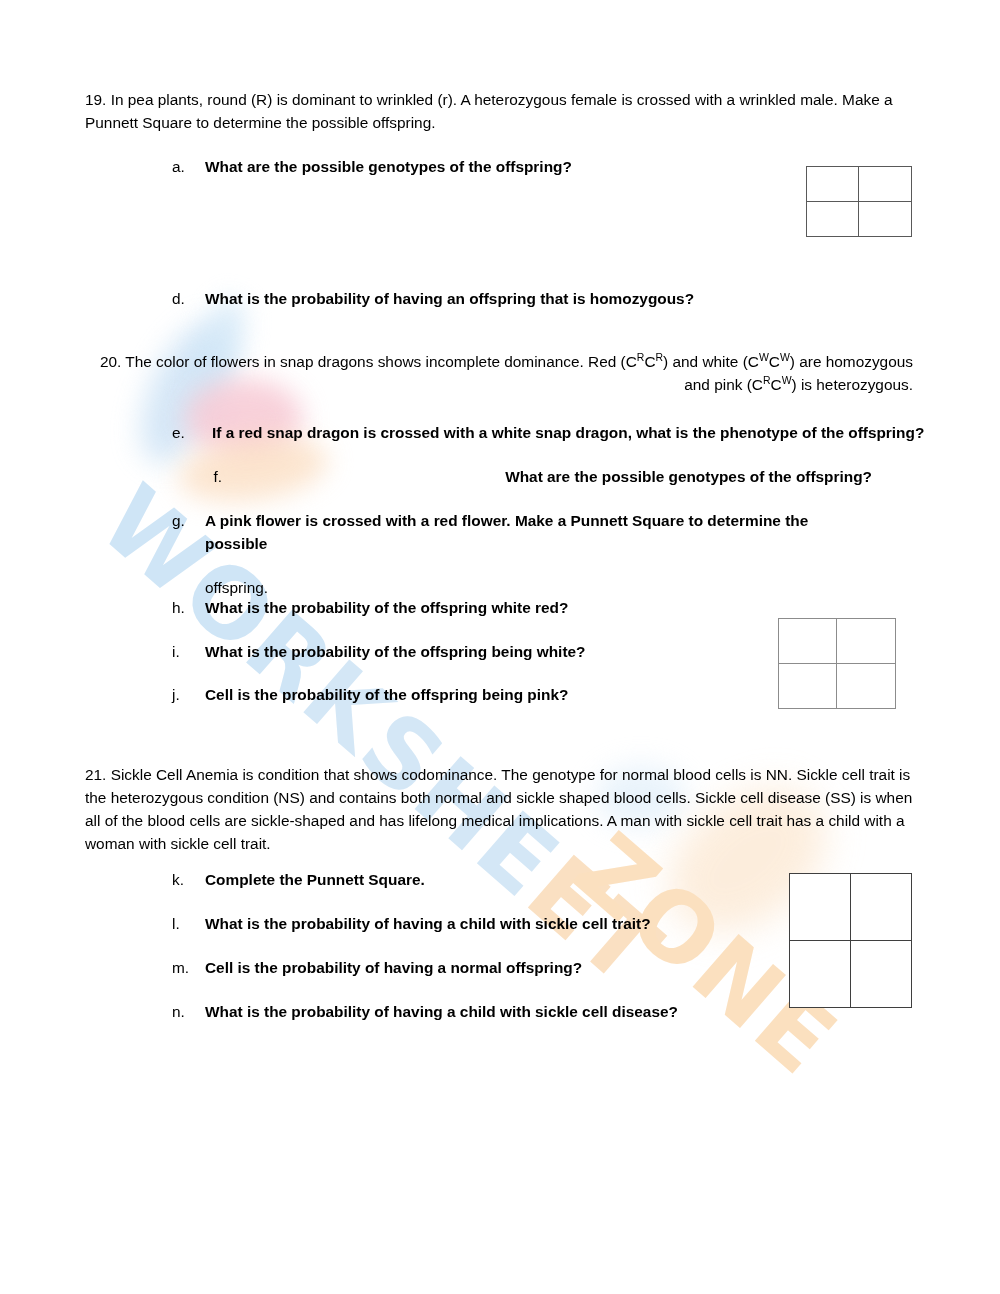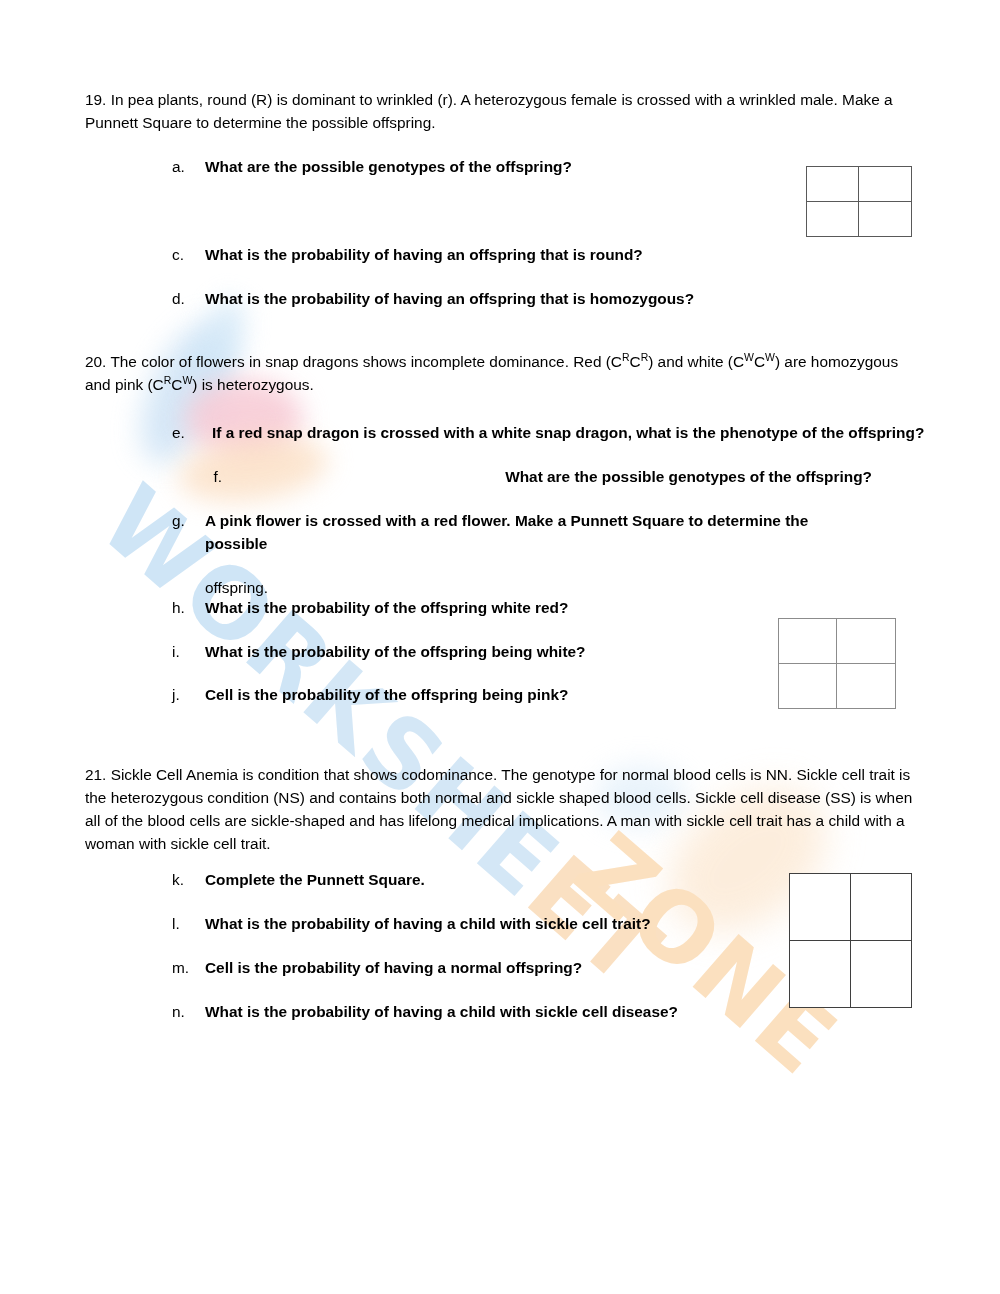--- a/index.html
+++ b/index.html
@@ -203,35 +203,32 @@
     <div class="wm-text-2">ZONE</div>
   </div>
 
   <div class="content">
 
     <div class="para" style="top:88px;">19. In pea plants, round (R) is dominant to wrinkled (r).  A heterozygous female is crossed with a wrinkled male. Make a Punnett Square to determine the possible offspring.</div>
 
     <div class="q-item" style="top:155px;">
       <span class="marker">a.</span><span class="qtext">What are the possible genotypes of the offspring?</span>
     </div>
-    <div class="q-item" style="top:243px;">
-      <span class="marker">c.</span><span class="qtext">What is the probability of having an offspring that is round?</span>
-    </div>
     <div class="q-item" style="top:287px;">
       <span class="marker">d.</span><span class="qtext">What is the probability of having an offspring that is homozygous?</span>
     </div>
 
     <div class="punnett" id="punnett-1">
       <div class="cell"></div>
       <div class="cell"></div>
       <div class="cell"></div>
       <div class="cell"></div>
     </div>
 
-    <div class="para" style="top:350px;"><span>20. The color of flowers in snap dragons shows incomplete dominance.  Red (C</span><sup>R</sup><span>C</span><sup>R</sup><span>) and white (C</span><sup>W</sup><span>C</span><sup>W</sup><span>) are homozygous and pink (C</span><sup>R</sup><span>C</span><sup>W</sup><span>) is heterozygous.</span></div>
+    <div class="para" style="top:350px;text-align:right;"><span>20. The color of flowers in snap dragons shows incomplete dominance.  Red (C</span><sup>R</sup><span>C</span><sup>R</sup><span>) and white (C</span><sup>W</sup><span>C</span><sup>W</sup><span>) are homozygous and pink (C</span><sup>R</sup><span>C</span><sup>W</sup><span>) is heterozygous.</span></div>
 
     <div class="q-item" style="top:421px;width:760px;">
       <span class="marker">e.</span><span class="qtext" style="width:715px;margin-left:7px;">If a red snap dragon is crossed with a white snap dragon, what is the phenotype of the offspring?</span>
     </div>
     <div class="q-item" style="top:465px;text-align:right;">
       <span class="marker">f.</span><span class="qtext">What are the possible genotypes of the offspring?</span>
     </div>
     <div class="q-item" style="top:509px;">
       <span class="marker">g.</span><span class="qtext">A pink flower is crossed with a red flower.  Make a Punnett Square to determine the possible</span>
       <span class="cont">offspring.</span>

